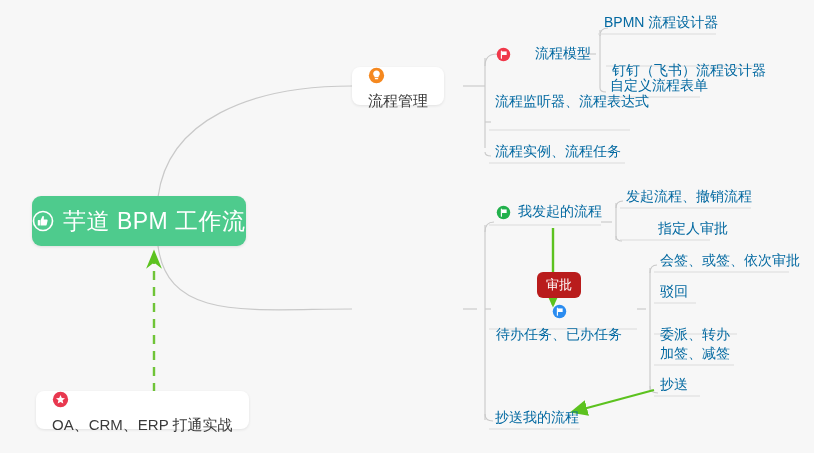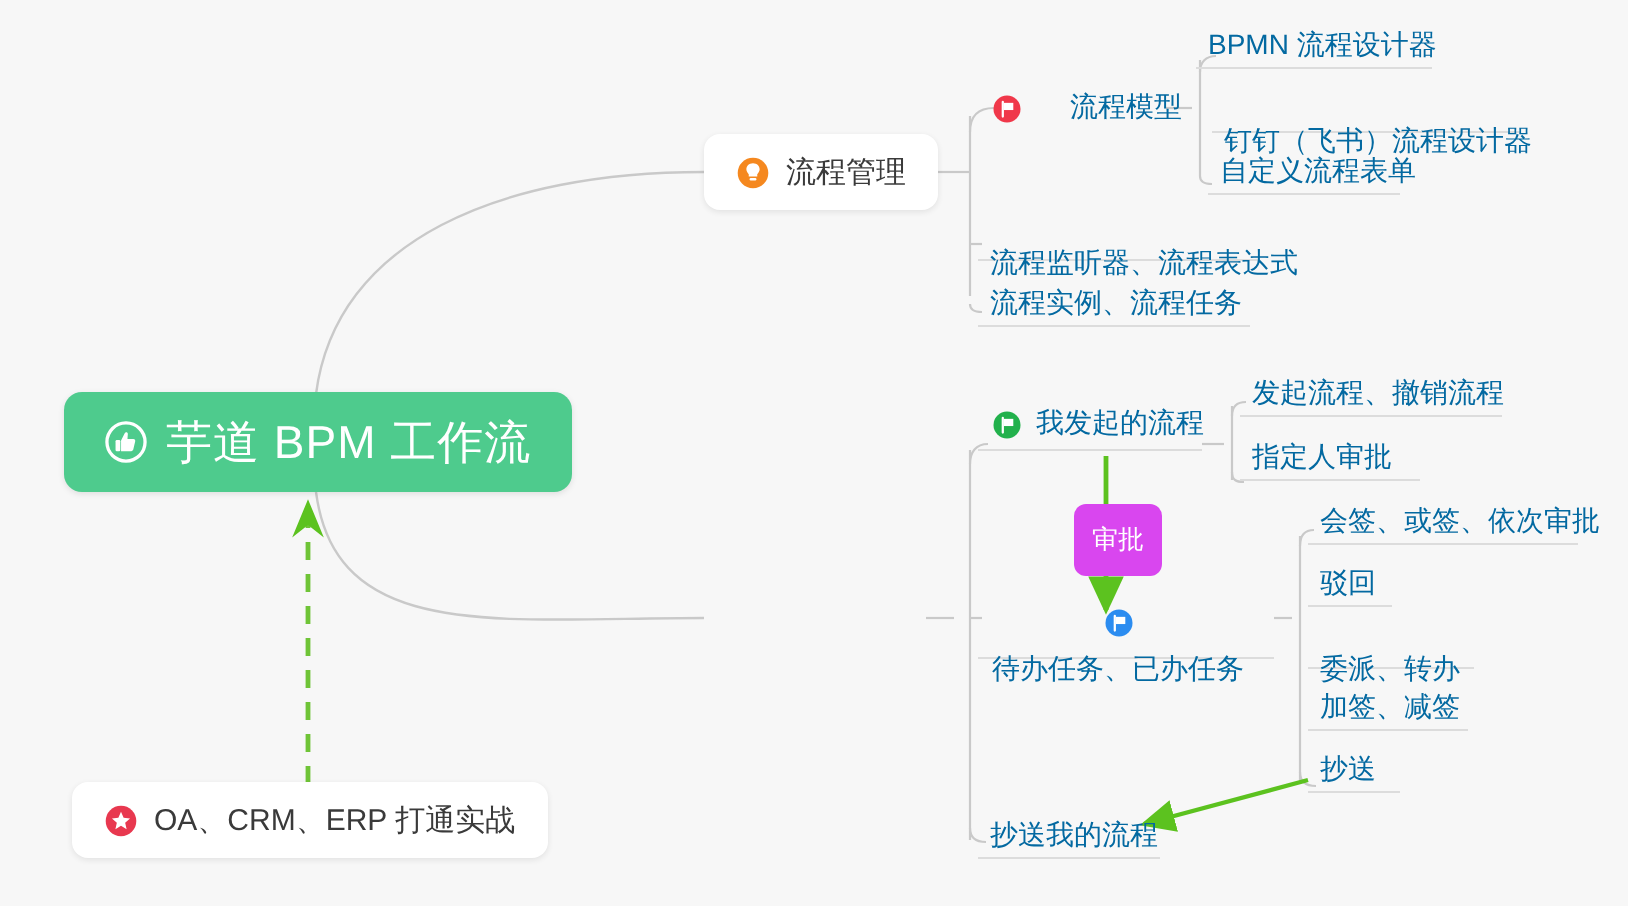--- a/index.html
+++ b/index.html
@@ -12,66 +12,68 @@
   }
   #canvas{position:absolute;inset:0;width:814px;height:453px;}
   svg.links{position:absolute;left:0;top:0;width:814px;height:453px;pointer-events:none;}
 
   
   .root{
     position:absolute;
     display:flex;align-items:center;gap:9px;
     background:#4ecb8d;
     border-radius:9px;
-    padding:0 20px;
+    padding:0 0;
     height:50px;
     box-shadow:0 1px 3px rgba(0,0,0,.10);
     white-space:nowrap;
   }
   .root .label{
     color:#ffffff;
     font-size:23px;
     letter-spacing:.5px;
   }
 
   
   .card{
     position:absolute;
-    display:flex;align-items:center;gap:8px;
+    display:flex;align-items:flex-start;gap:8px;
     background:#ffffff;
     border-radius:8px;
     padding:0 16px;
     height:38px;
     box-shadow:0 1px 3px rgba(0,0,0,.09);
     white-space:nowrap;
+    flex-direction:column;
   }
   .card .label{color:#3a3a3a;font-size:15px;}
   .card.wide .label{font-size:15px;}
 
   
   .leaf{
     position:absolute;
     display:flex;align-items:center;gap:7px;
     white-space:nowrap;
     padding:0 6px 4px 6px;
     height:24px;
   }
   .leaf .label{color:#0369a1;font-size:14px;}
 
   
   .tag{
     position:absolute;
     display:flex;align-items:center;justify-content:center;
-    background:#d946ef;
+    background:#b91c1c;
     border-radius:6px;
     color:#ffffff;
     font-size:13px;
     padding:0 9px;
-    height:36px;
-    white-space:nowrap;
+    height:26px;
+    white-space:nowrap;
+    margin-top:20px;
   }
 
   
   .ico{display:inline-block;flex:0 0 auto;line-height:0;}
   .ico svg{display:block;}
 </style>
 </head>
 <body>
 
 <div id="canvas">
@@ -204,21 +206,21 @@
   <div class="leaf" style="left:598px;top:11px;">
     <span class="label">BPMN 流程设计器</span>
   </div>
   <div class="leaf" style="left:606px;top:43px;margin-top:16px;">
     <span class="label">钉钉（飞书）流程设计器</span>
   </div>
   <div class="leaf" style="left:604px;top:74px;">
     <span class="label">自定义流程表单</span>
   </div>
 
-  <div class="leaf" style="left:489px;top:120px;justify-content:flex-end;">
+  <div class="leaf" style="left:489px;top:90px;justify-content:flex-end;">
     <span class="label">流程监听器、流程表达式</span>
   </div>
   <div class="leaf" style="left:489px;top:140px;align-items:center;">
     <span class="label">流程实例、流程任务</span>
   </div>
 
 
   <div class="leaf" style="left:490px;top:200px;">
     <span class="ico">
       <svg width="15" height="15" viewBox="0 0 20 20">
@@ -226,21 +228,21 @@
         <path d="M7.2 5.3 L7.2 15.0" stroke="#ffffff" stroke-width="1.5" stroke-linecap="round"></path>
         <path d="M7.9 5.9 L14.2 5.9 L14.2 10.7 L7.9 10.7 Z" fill="#ffffff"></path>
       </svg>
     </span>
     <span class="label">我发起的流程</span>
   </div>
 
   <div class="leaf" style="left:620px;top:185px;">
     <span class="label">发起流程、撤销流程</span>
   </div>
-  <div class="leaf" style="left:620px;top:217px;align-items:center;">
+  <div class="leaf" style="left:652px;top:217px;align-items:center;">
     <span class="label">指定人审批</span>
   </div>
 
   <div class="tag" style="left:537px;top:252px;">
     <span>审批</span>
   </div>
 
   <div class="leaf" style="left:490px;top:304px;flex-direction:column;">
     <span class="ico">
       <svg width="15" height="15" viewBox="0 0 20 20">

